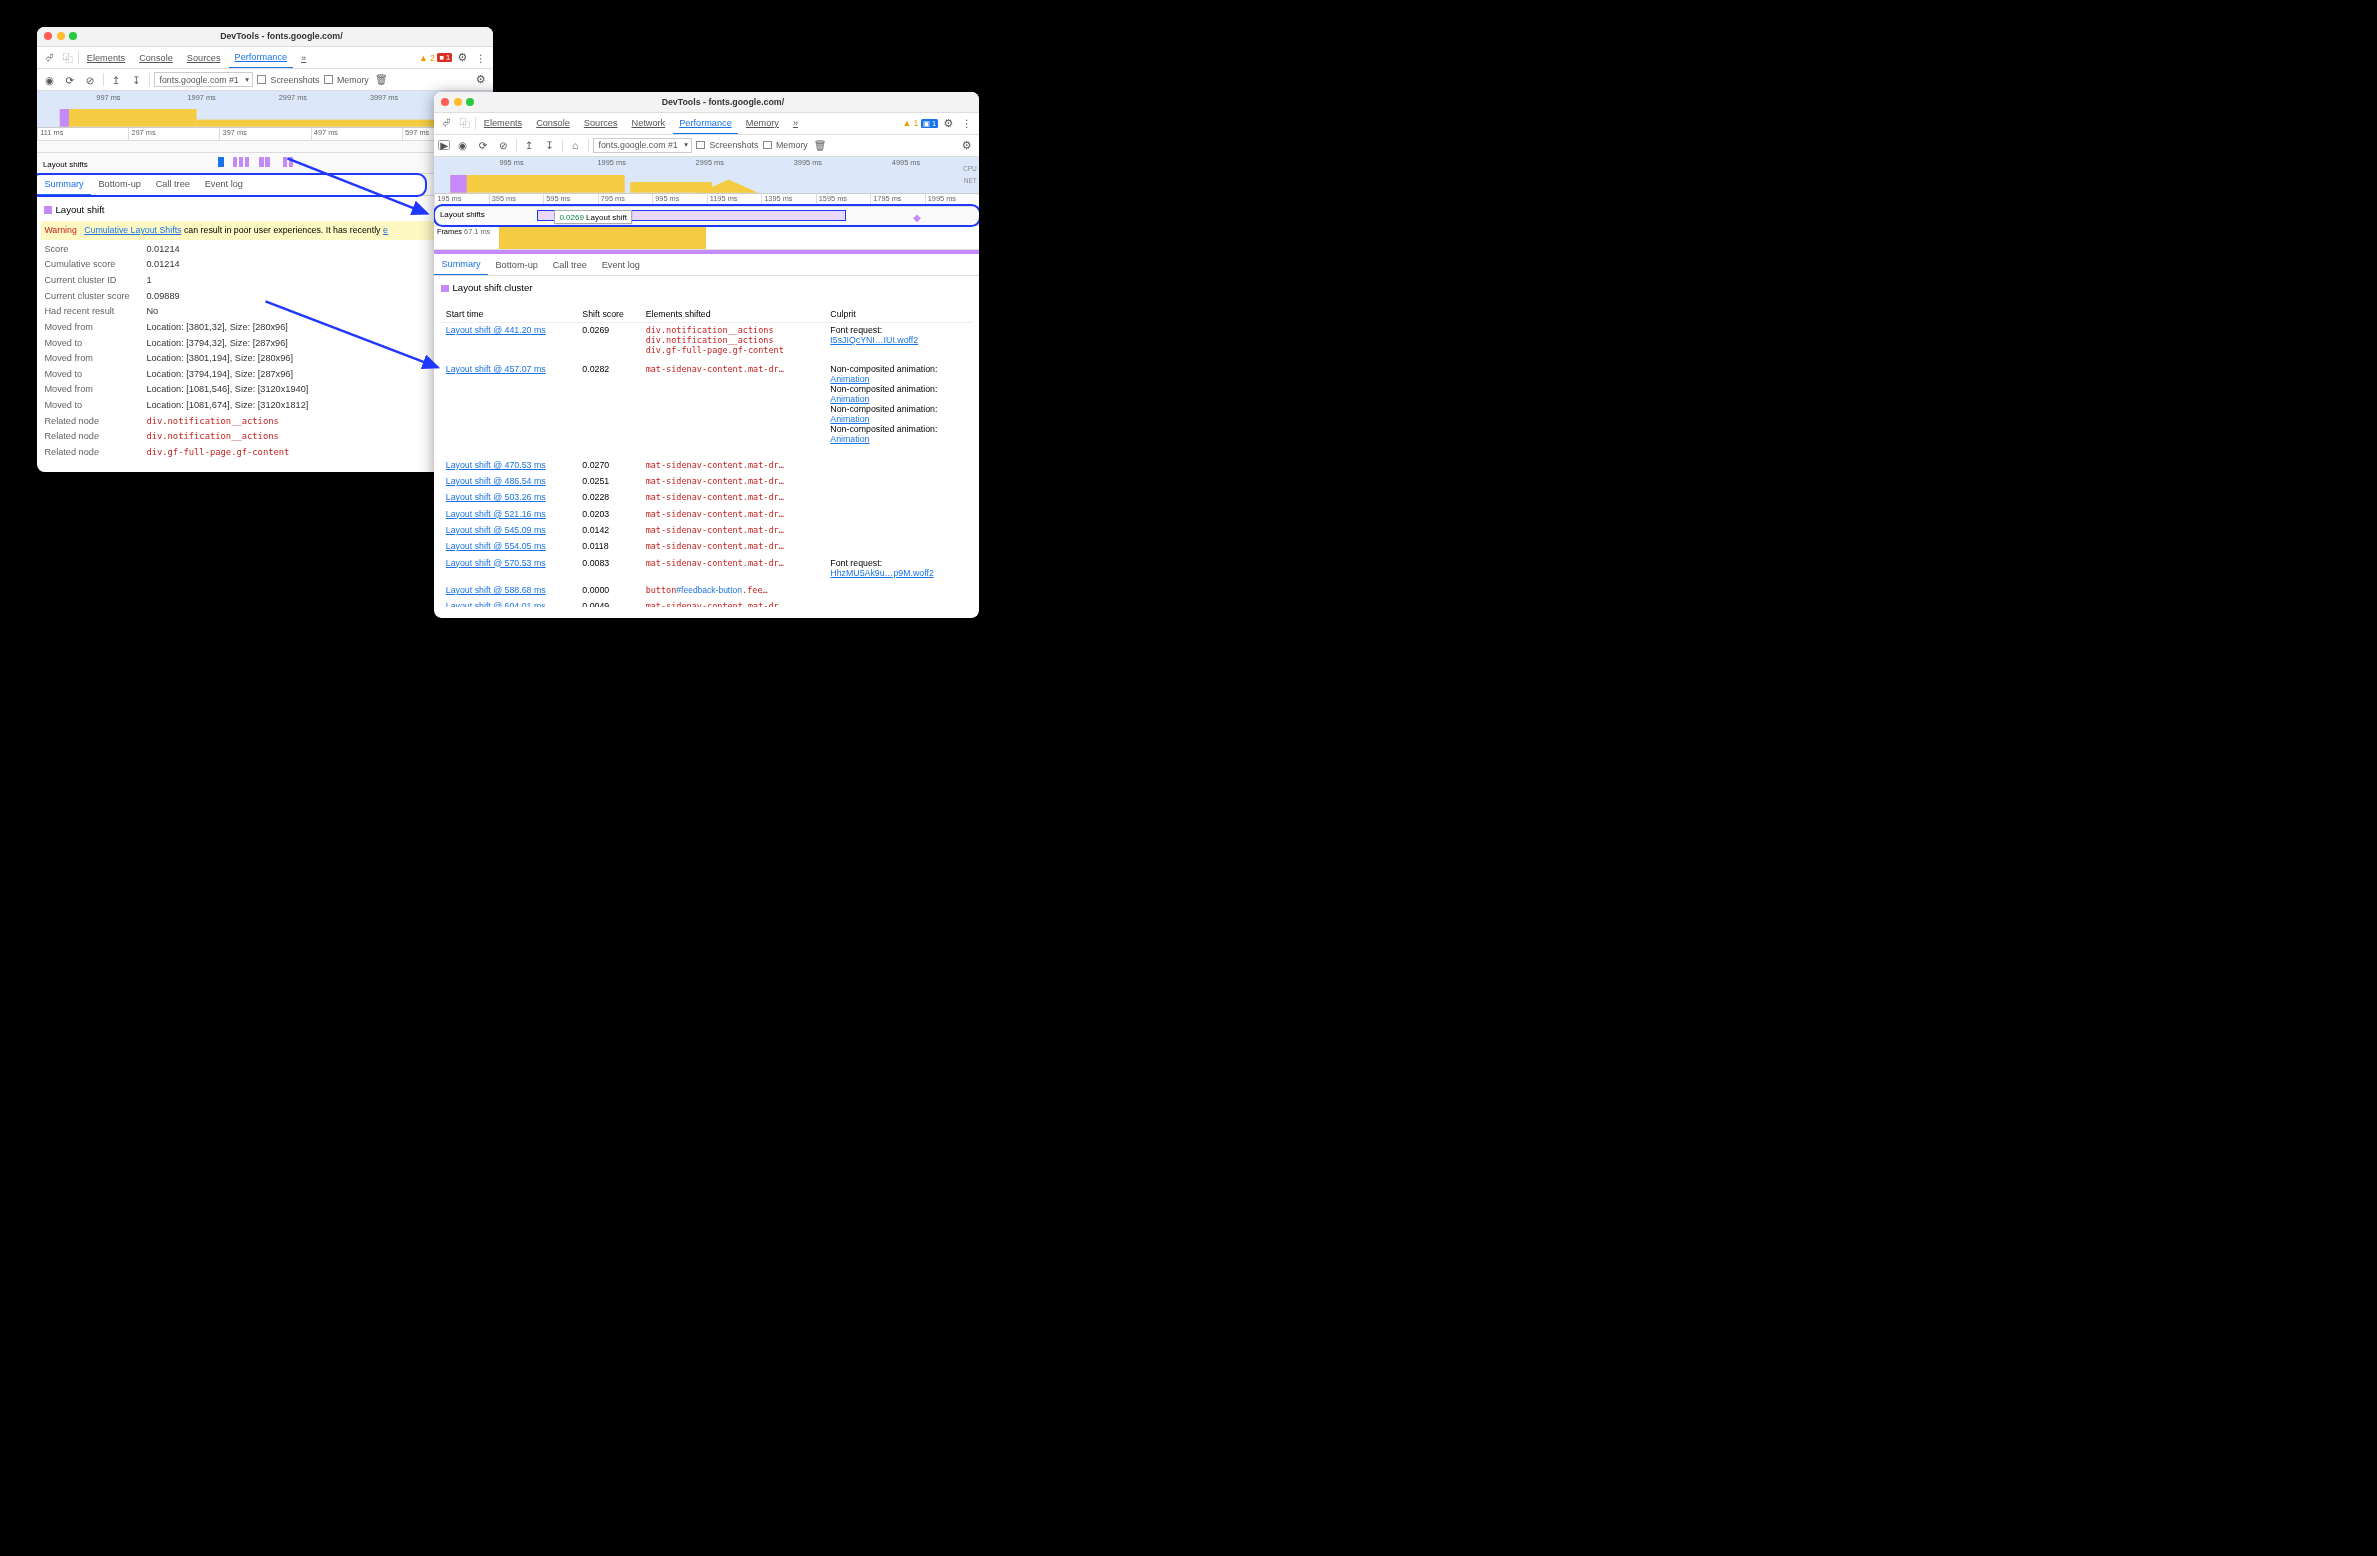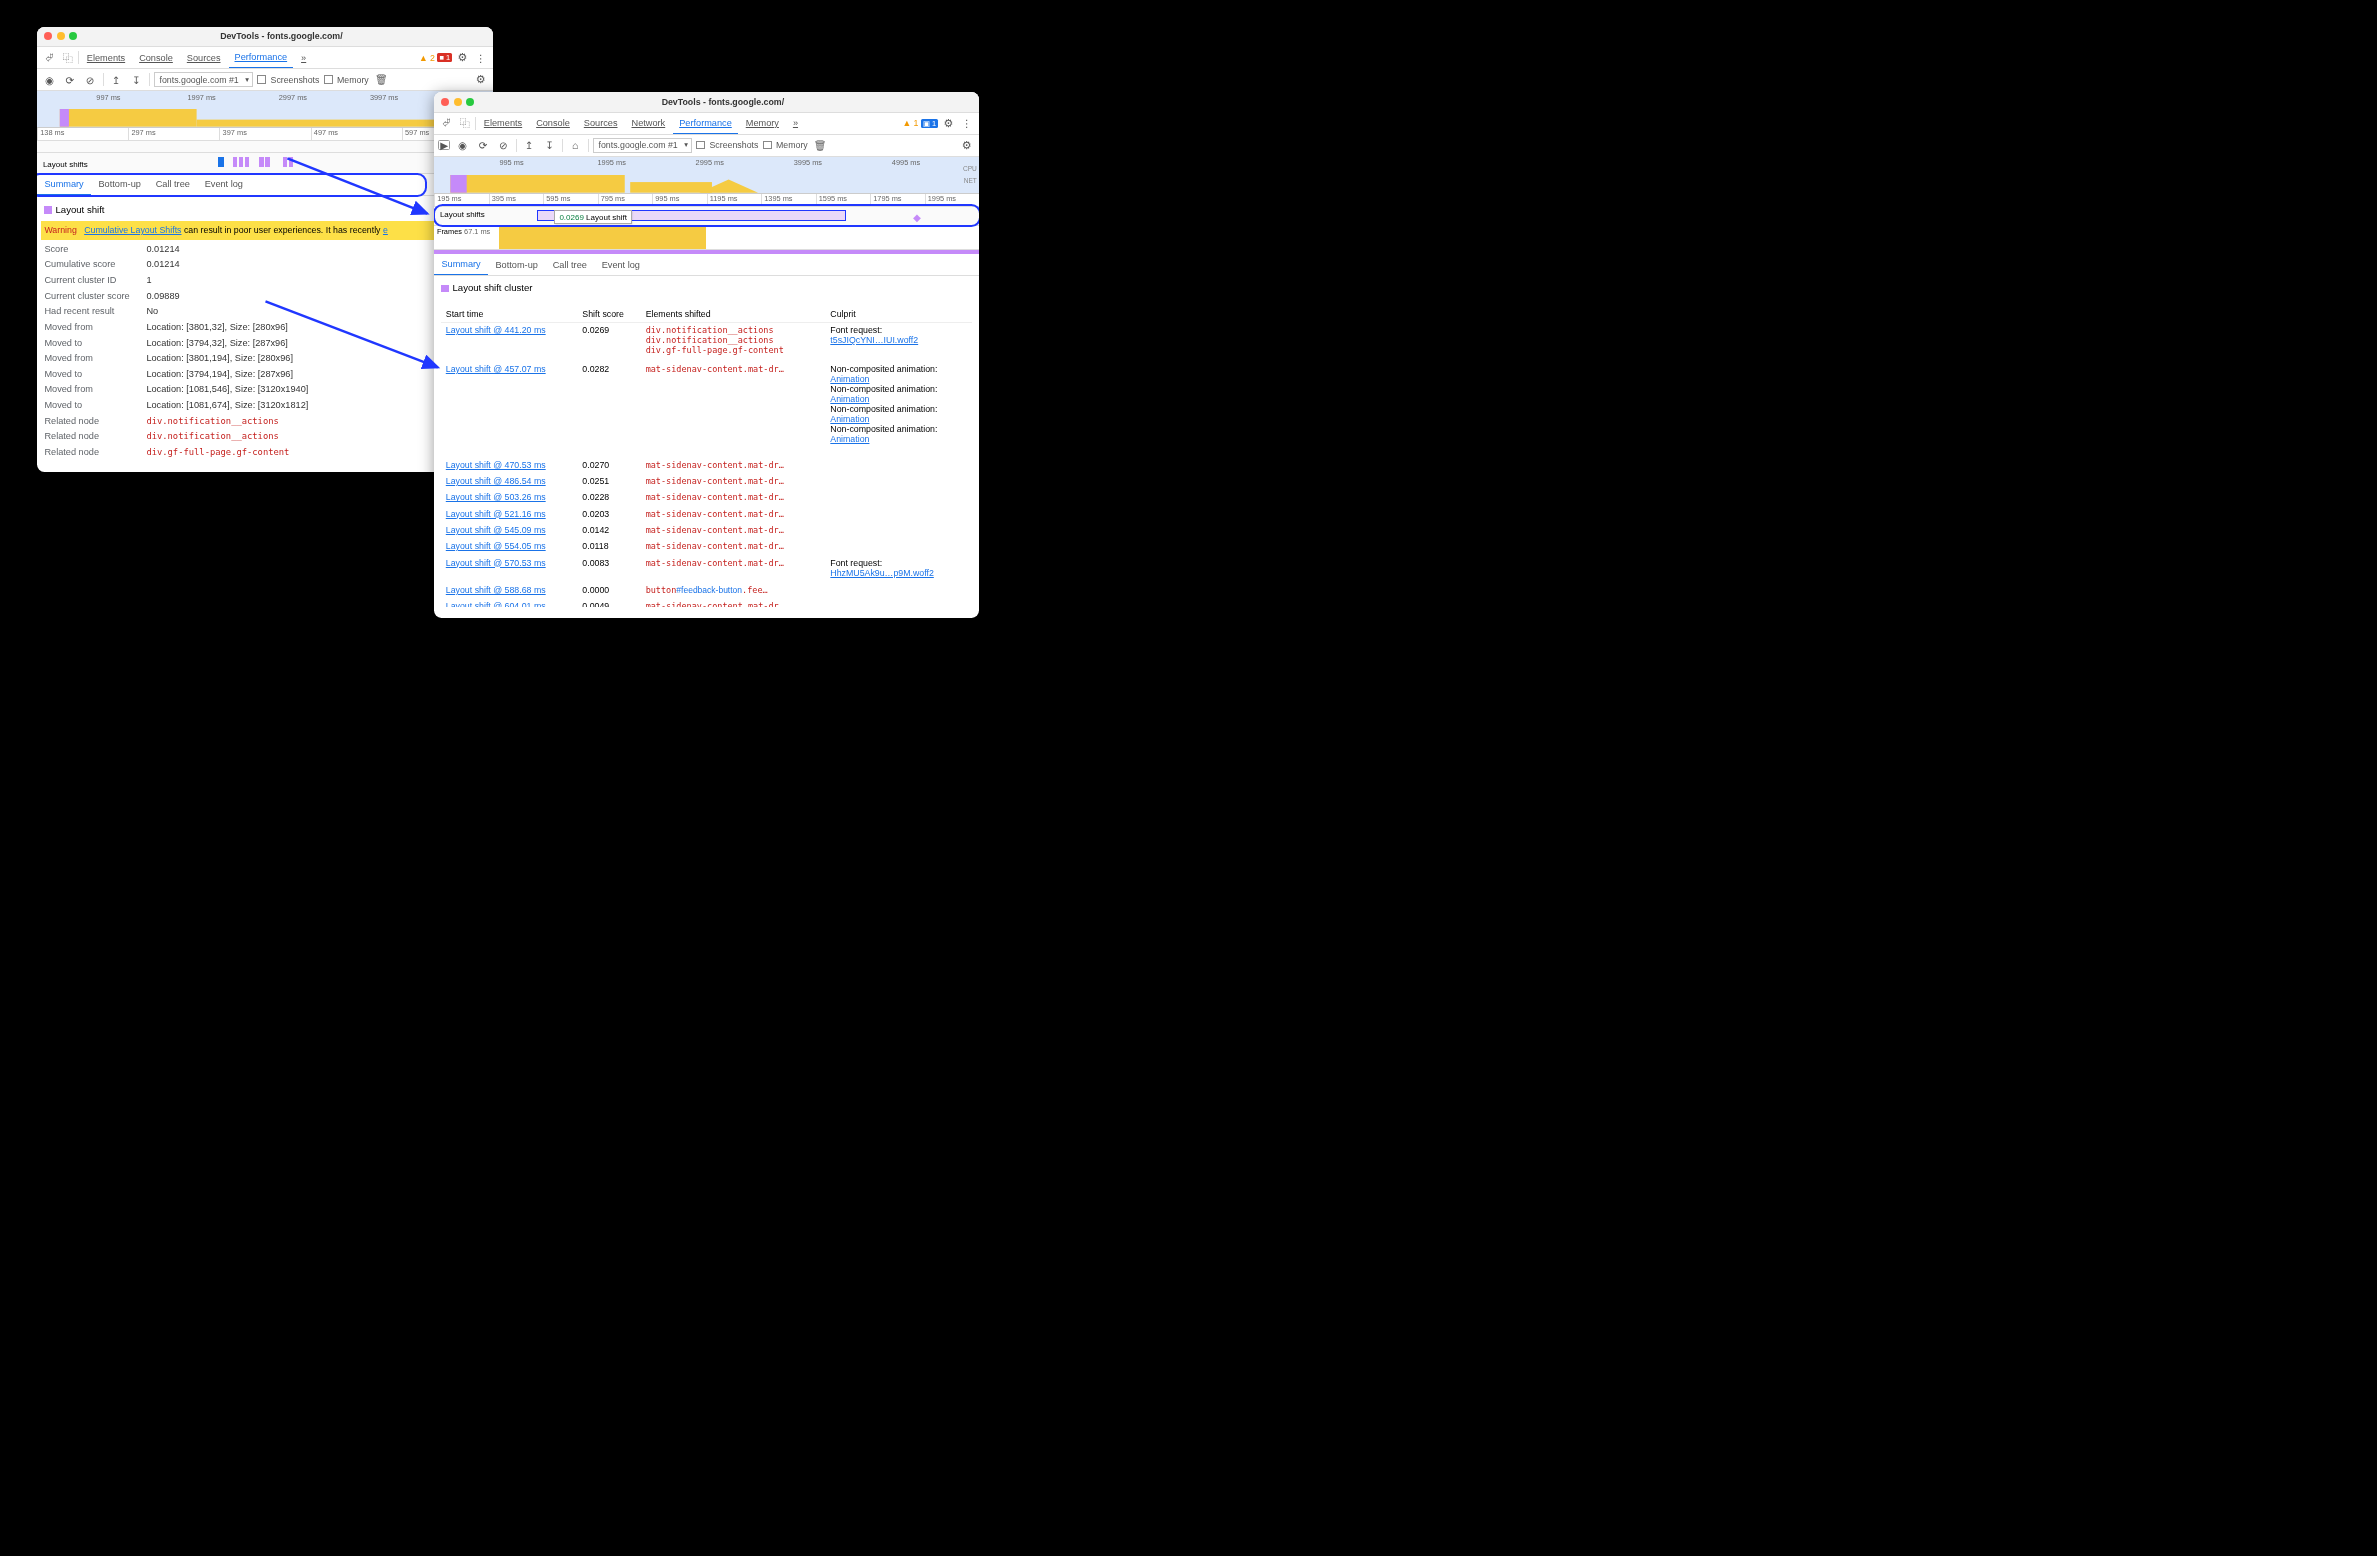--- a/index.html
+++ b/index.html
@@ -30,21 +30,21 @@
 .layout-shifts-label { display: inline-block; width: 63px; }
 .blocks { display: inline-flex; gap: 1.5px; }
 .block { width: 4.4px; height: 10.3px; background: #c58af9; display: inline-block; }
 .highlight-blue { position: absolute; border: 2.6px solid #2037ff; border-radius: 9.6px; pointer-events: none; z-index: 50; }
 .subtabs { height: 22px; border-bottom: 0.7px solid #ddd; display: flex; align-items: center; font-size: 9.2px; }
 .subtabs div { padding: 0 7.4px; height: 100%; display: flex; align-items: center; cursor: pointer; color: #555; }
 .subtabs .active { color: #1a73e8; border-bottom: 1.5px solid #1a73e8; }
 .detail-panel { padding: 5.9px 7.4px; font-size: 9.2px; line-height: 1.7; overflow-y: auto; height: 265px; }
 .detail-header { font-size: 9.6px; font-weight: 500; margin-bottom: 2.9px; }
 .swatch { display: inline-block; width: 7.4px; height: 7.4px; background: #c58af9; margin-right: 3.7px; vertical-align: middle; }
-.warning-row { background: #fde047; padding: 2.2px 3.7px; font-size: 8.8px; margin: 1.5px -3.7px; }
+.warning-row { background: #fef9c3; padding: 2.2px 3.7px; font-size: 8.8px; margin: 1.5px -3.7px; }
 .warning-label { color: #c5221f; font-weight: 500; }
 .link { color: #1a73e8; text-decoration: underline; cursor: pointer; }
 .kv { font-size: 9.2px; color: #333; }
 .kv .k { color: #5f6368; display: inline-block; width: 102px; }
 .related { color: #c5221f; font-family: monospace; font-size: 8.8px; }
 .cluster-table { width: 100%; font-size: 9.2px; border-collapse: collapse; margin-top: 13px; height: 324px; overflow-y: auto; }
 .cluster-table th { text-align: left; font-weight: 500; padding: 2.9px 4.4px; border-bottom: 0.7px solid #eee; font-size: 8.8px; }
 .cluster-table td { padding: 2.2px 4.4px; vertical-align: top; font-size: 8.8px; }
 .css-sel { color: #c5221f; font-family: monospace; font-size: 8.5px; }
 .css-id { color: #1a73e8; }
@@ -109,21 +109,21 @@
     <span class="tick" style="left:93%">4997</span>
     <div class="wave-shape">
       <svg width="100%" height="100%" viewBox="0 0 620 24">
           <rect x="5%" y="0" width="30%" height="100%" fill="#f5cb42"></rect>
           <rect x="5%" y="0" width="2%" height="100%" fill="#c58af9"></rect>
           <rect x="35%" y="60%" width="55%" height="40%" fill="#f5cb42"></rect>
         </svg>
     </div>
   </div>
   <div class="ruler">
-    <div class="rtick">138 ms</div>
+    <div class="rtick">111 ms</div>
     <div class="rtick">297 ms</div>
     <div class="rtick">397 ms</div>
     <div class="rtick">497 ms</div>
     <div class="rtick">597 ms</div>
   </div>
   <div class="track-section" style="height:11.8px"></div>
   <div class="track-section" style="padding:3.7px 5.9px">
     <span class="layout-shifts-label">Layout shifts</span>
     <span class="blocks" style="margin-left:110px">
       <span class="block" style="background:#1a73e8;width:5.9px"></span>

